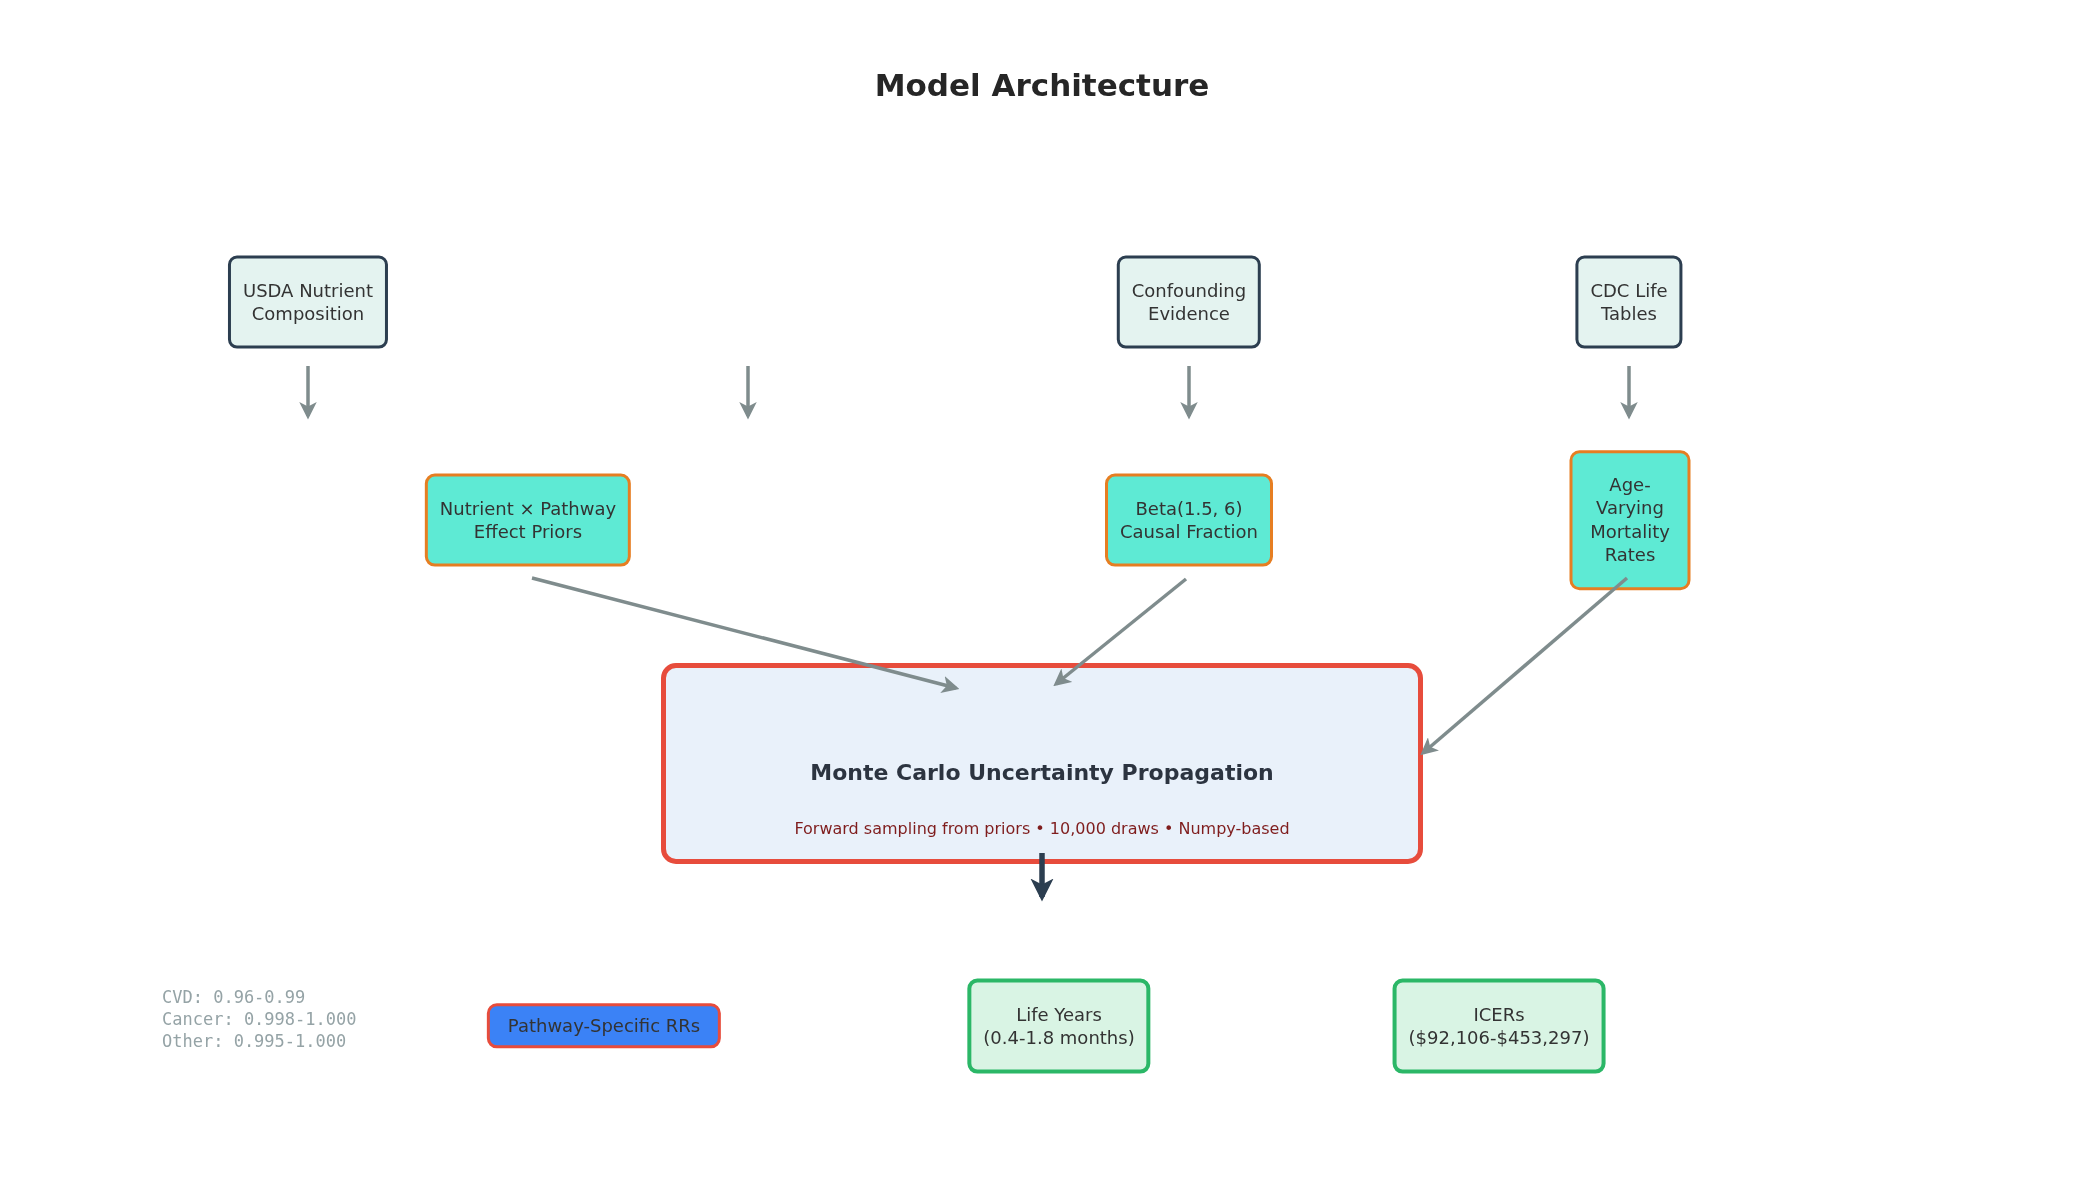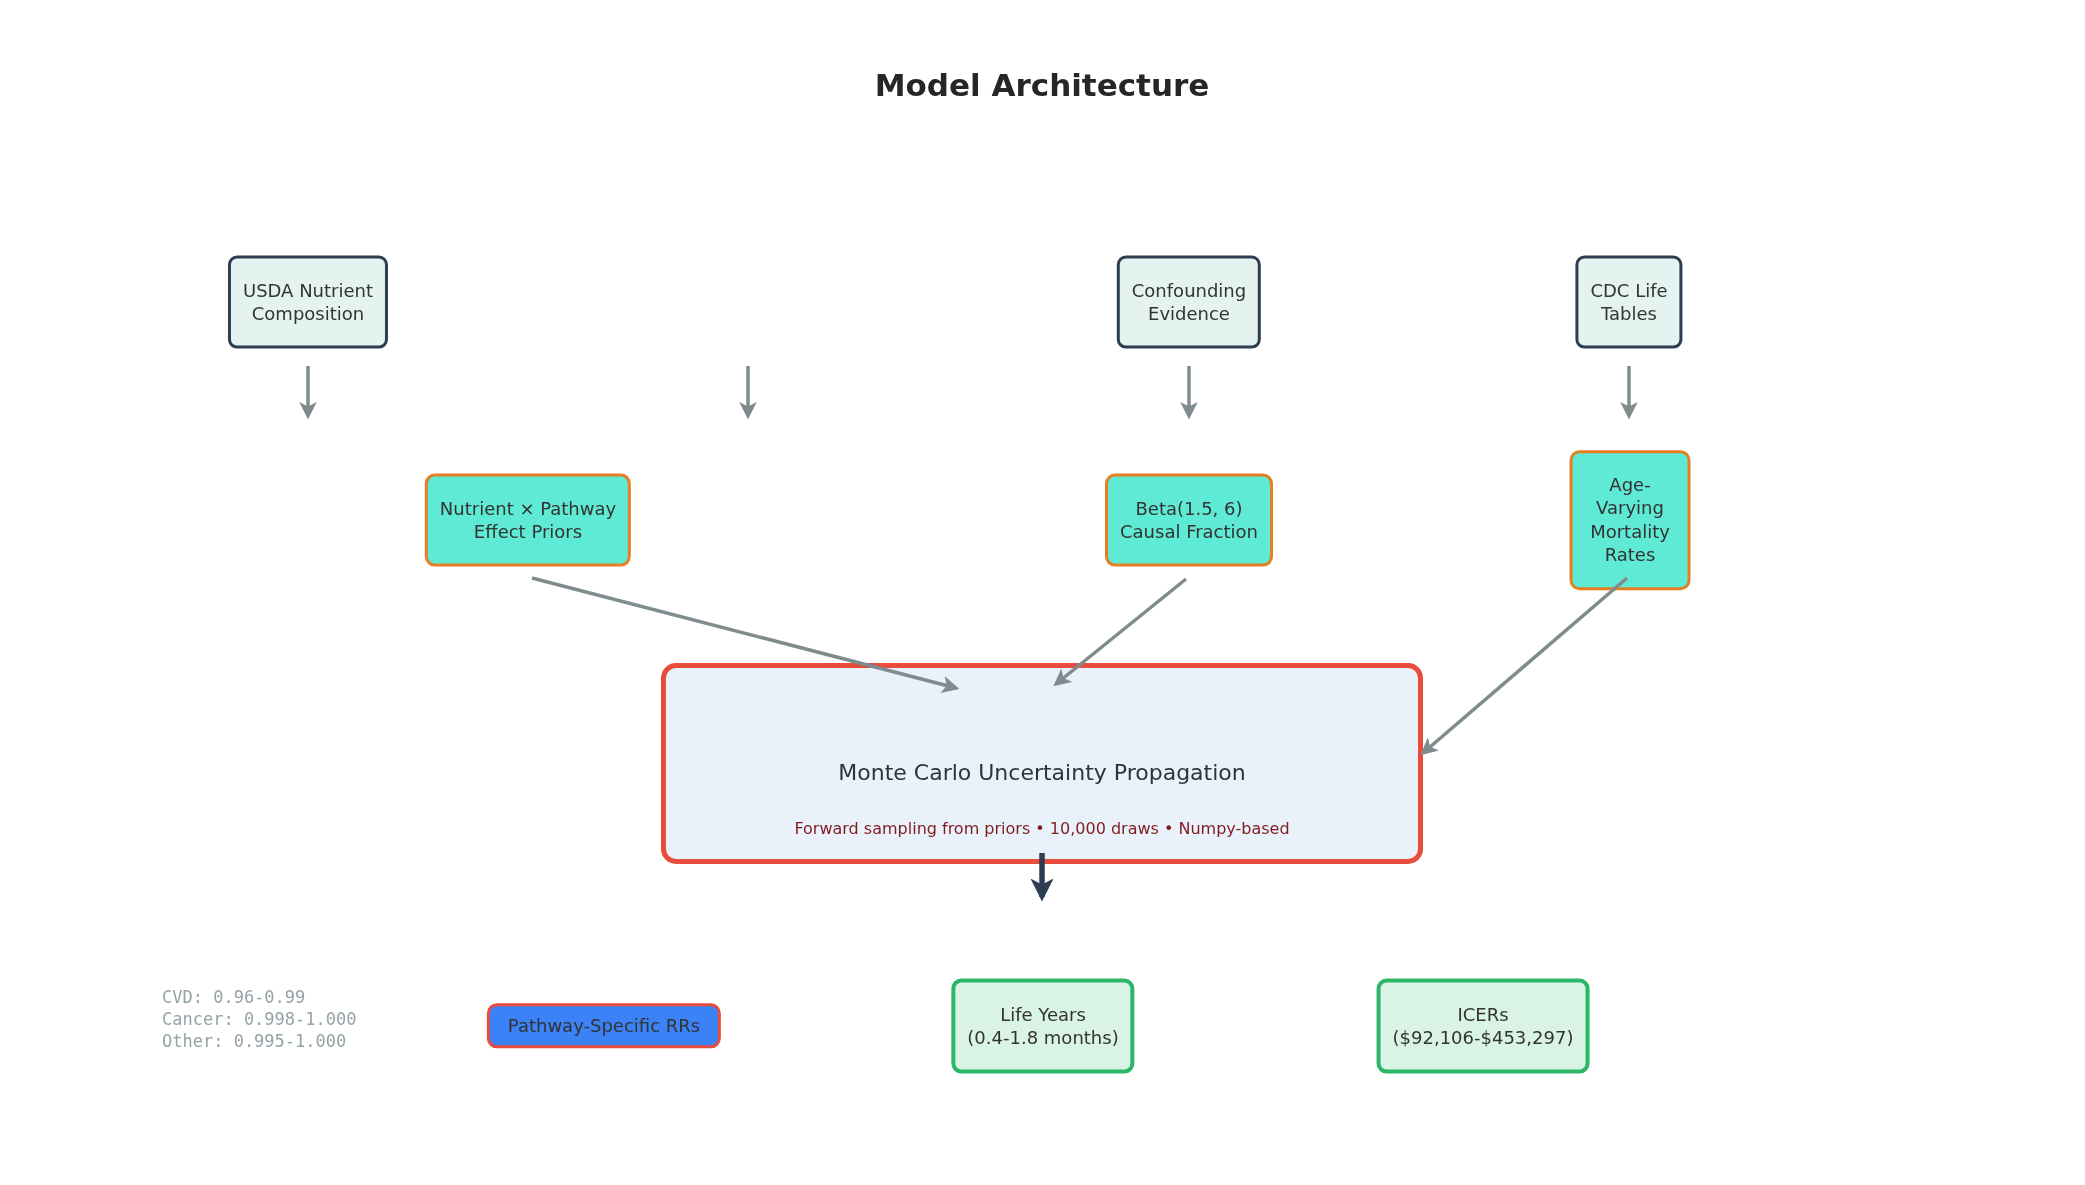--- a/index.html
+++ b/index.html
@@ -38,20 +38,21 @@
   .node.rr{
     background:#3b82f6;
     border:3.5px solid #e74c3c;
     border-radius:10px;
     padding:8px 18px;
   }
   .node.output{
     background:#d9f4e4;
     border:4px solid #2bb767;
     border-radius:10px;
+    margin-left:16px;
   }
   .n-usda{left:308px;top:302px;}
   .n-meta{left:748px;top:302px;}
   .n-conf{left:1189px;top:302px;}
   .n-cdc{left:1629px;top:302px;}
   .n-nutrient{left:528px;top:520px;}
   .n-beta{left:1189px;top:520px;}
   .n-age{left:1630px;top:520px;}
   .n-rrs{left:604px;top:1026px;}
   .n-life{left:1043px;top:1026px;}
@@ -60,21 +61,21 @@
     position:absolute;
     left:661px;top:663px;width:762px;height:201px;
     box-sizing:border-box;
     background:#e9f1fa;
     border:5px solid #e74c3c;
     border-radius:15px;
   }
   .engine-title{
     position:absolute;left:0;top:92px;width:100%;
     text-align:center;
-    font-size:22px;font-weight:normal;color:#2c3440;
+    font-size:22px;font-weight:bold;color:#2c3440;
   }
   .engine-subtitle{
     position:absolute;left:0;top:151px;width:100%;
     text-align:center;
     font-size:16px;color:#7f1d1d;
   }
   .rr-note{
     position:absolute;left:162px;top:986px;
     font-family:"DejaVu Sans Mono","Liberation Mono",monospace;
     font-size:17px;line-height:22px;color:#95a3a6;

